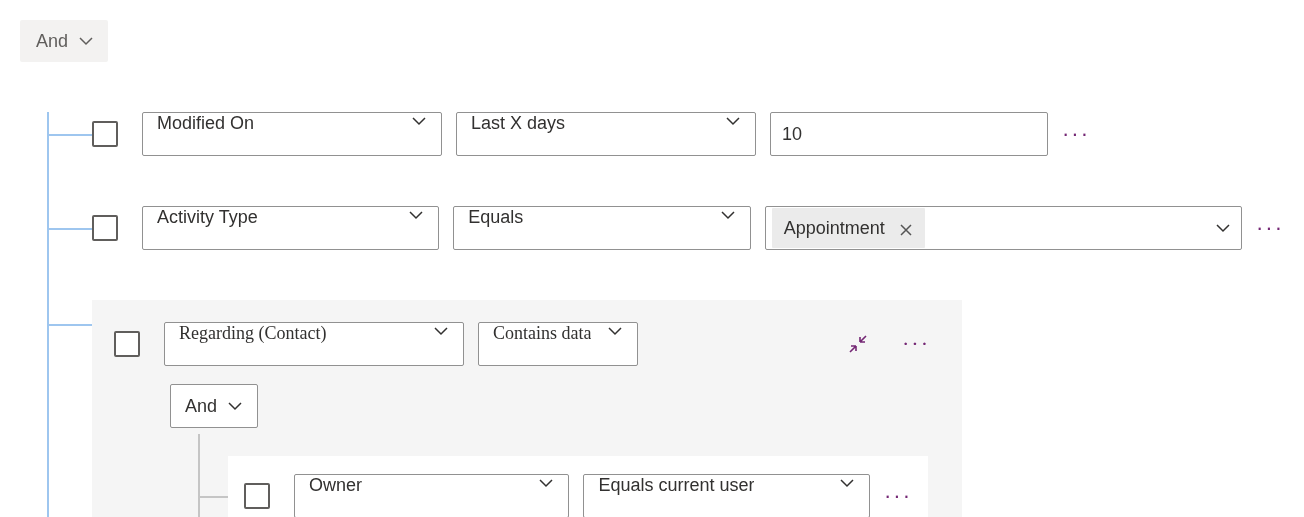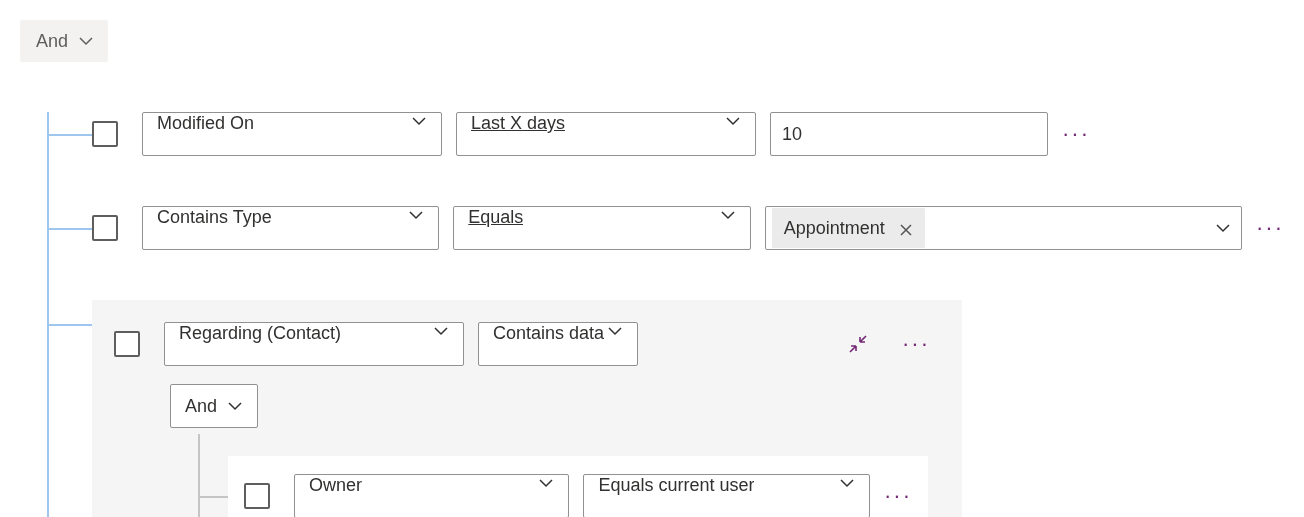--- a/index.html
+++ b/index.html
@@ -38,21 +38,21 @@
   .checkbox{
     width:26px;height:26px;border:2px solid var(--text-light);border-radius:2px;background:#fff;
     flex:0 0 26px;cursor:pointer;margin-right:10px;
   }
   .field{
     border:1px solid var(--border);background:#fff;height:var(--control-h);
     border-radius:2px;display:flex;align-items:flex-start;justify-content:space-between;
     padding:0 14px;cursor:pointer;color:var(--text);
   }
   .field.w-attr{width:300px;}
-  .field.w-op{width:300px;text-decoration:underline;}
+  .field.w-op{width:300px;}
   .field .lbl{white-space:nowrap;overflow:hidden;text-overflow:ellipsis;}
 
   .textval{
     border:1px solid var(--border);background:#fff;height:var(--control-h);
     border-radius:2px;display:flex;align-items:center;padding:0 11px;width:278px;
   }
 
   .tagbox{
     border:1px solid var(--border);background:#fff;height:var(--control-h);
     border-radius:2px;display:flex;align-items:center;padding:0 10px 0 6px;width:482px;
@@ -66,21 +66,21 @@
 
   .more{width:28px;height:24px;color:var(--accent);display:flex;align-items:center;justify-content:center;cursor:pointer;letter-spacing:2px;font-size:22px;}
   .collapse{width:28px;height:24px;color:var(--accent);display:flex;align-items:center;justify-content:center;cursor:pointer;}
 
   
   .group{
     position:relative;margin-top:50px;margin-left:60px;
     background:var(--panel);padding:22px 22px 30px 22px;width:870px;
   }
   .group .hconnector{left:-45px;width:45px;top:24px;}
-  .group-head{display:flex;align-items:center;gap:14px;}
+  .group-head{display:flex;align-items:center;gap:14px;font-family:Liberation Serif, serif;}
   .group-actions{margin-left:auto;display:flex;align-items:center;gap:30px;padding-right:10px;}
 
   .sub-chip{
     display:inline-flex;align-items:center;gap:10px;
     border:1px solid var(--border);background:#fff;height:var(--control-h);
     padding:0 14px;border-radius:2px;cursor:pointer;margin-top:18px;margin-left:56px;
     position:relative;
   }
   .sub-tree{position:relative;margin-left:84px;}
   .sub-vline{position:absolute;left:0;top:-22px;bottom:0;width:2px;background:var(--tree2);}
@@ -132,21 +132,21 @@
       <div class="textval">
         <span>10</span>
       </div>
       <div class="more">···</div>
     </div>
 
     <div class="row">
       <div class="hconnector"></div>
       <div class="checkbox"></div>
       <div class="field w-attr">
-        <span class="lbl">Contains Type</span>
+        <span class="lbl">Activity Type</span>
         <span class="chevron">
             <svg viewBox="0 0 16 16" fill="none" stroke="currentColor" stroke-width="1.5">
               <path d="M2 5 L8 11 L14 5"></path>
             </svg>
           </span>
       </div>
       <div class="field w-op">
         <span class="lbl">Equals</span>
         <span class="chevron">
             <svg viewBox="0 0 16 16" fill="none" stroke="currentColor" stroke-width="1.5">

